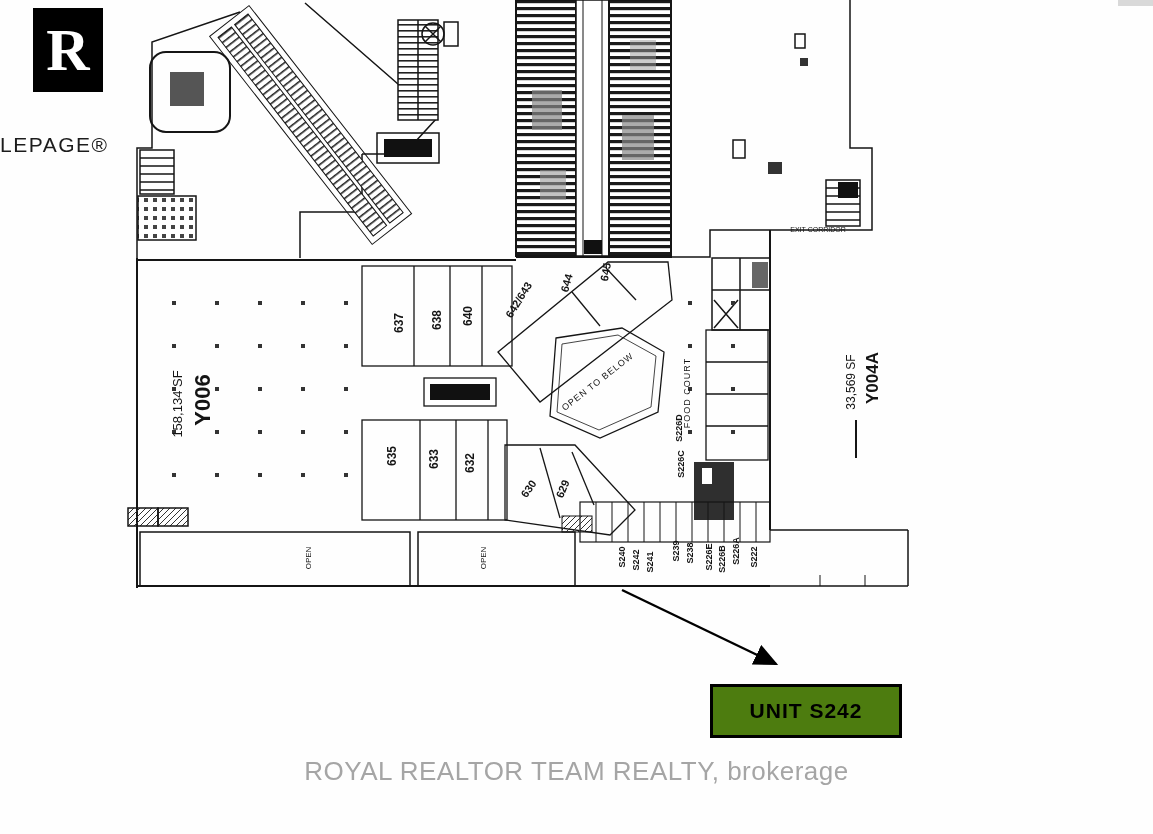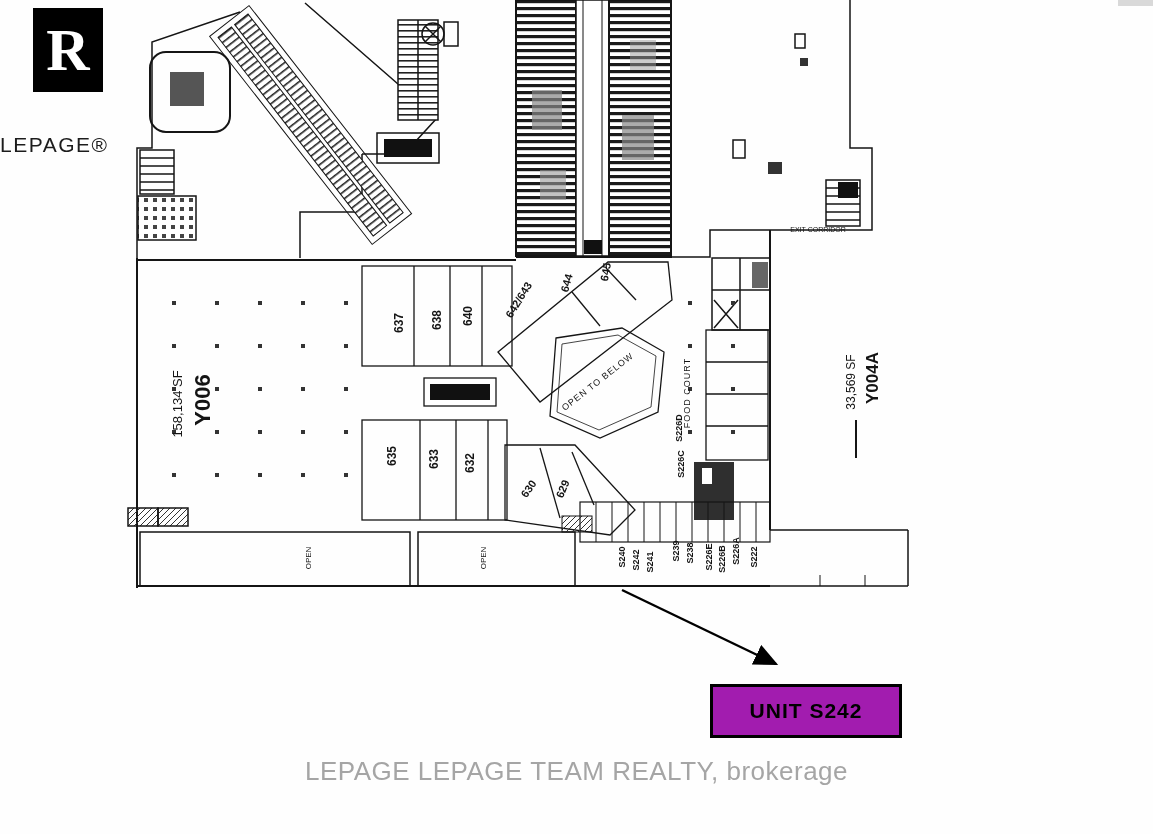--- a/index.html
+++ b/index.html
@@ -16,21 +16,21 @@
   .logo-box{
     position:absolute;left:33px;top:8px;width:70px;height:84px;background:#000;
     color:#fff;display:flex;align-items:center;justify-content:center;
     font-size:60px;font-weight:bold;font-family:"Liberation Serif",serif;
   }
   .logo-text{
     position:absolute;left:0px;top:133px;font-size:21px;letter-spacing:1.5px;color:#1c1c1c;
   }
   .callout{
     position:absolute;left:710px;top:684px;width:186px;height:48px;
-    border:3px solid #000;background:#a21caf;display:flex;align-items:center;justify-content:center;
+    border:3px solid #000;background:#4d7c0f;display:flex;align-items:center;justify-content:center;
     font-size:21px;font-weight:bold;letter-spacing:1px;color:#000;
   }
   .watermark{
     position:absolute;left:0;right:0;top:756px;text-align:center;
     font-size:26px;color:#8f8f8f;opacity:0.8;letter-spacing:0.5px;
   }
   .scan-artifact{
     position:absolute;left:1118px;top:0;width:35px;height:6px;background:#cfcfcf;opacity:.8;
   }
 </style>
@@ -245,16 +245,16 @@
   <span class="lbl" style="left:690px;top:553px;font-size:9px;font-weight:bold;transform:translate(-50%,-50%) rotate(-90deg);">S238</span>
   <span class="lbl" style="left:709px;top:557px;font-size:9px;font-weight:bold;transform:translate(-50%,-50%) rotate(-90deg);">S226E</span>
   <span class="lbl" style="left:722px;top:559px;font-size:9px;font-weight:bold;transform:translate(-50%,-50%) rotate(-90deg);">S226B</span>
   <span class="lbl" style="left:736px;top:551px;font-size:9px;font-weight:bold;transform:translate(-50%,-50%) rotate(-90deg);">S226A</span>
   <span class="lbl" style="left:754px;top:557px;font-size:9px;font-weight:bold;transform:translate(-50%,-50%) rotate(-90deg);">S222</span>
 
   <div class="callout">
     <span>UNIT S242</span>
   </div>
 
-  <div class="watermark">LEPAGE LEPAGE TEAM REALTY, brokerage</div>
+  <div class="watermark">ROYAL REALTOR TEAM REALTY, brokerage</div>
 
   <div class="scan-artifact"></div>
 </div>
 
 </body></html>

